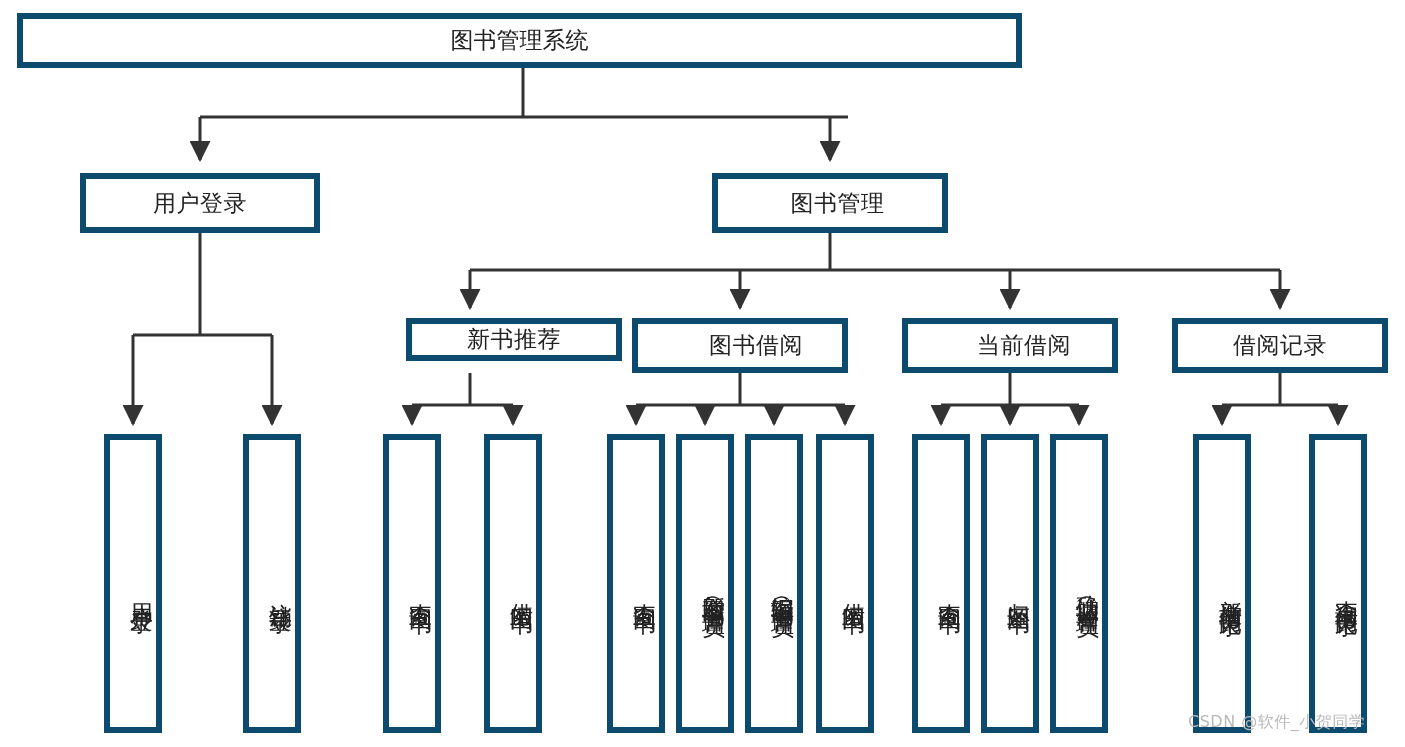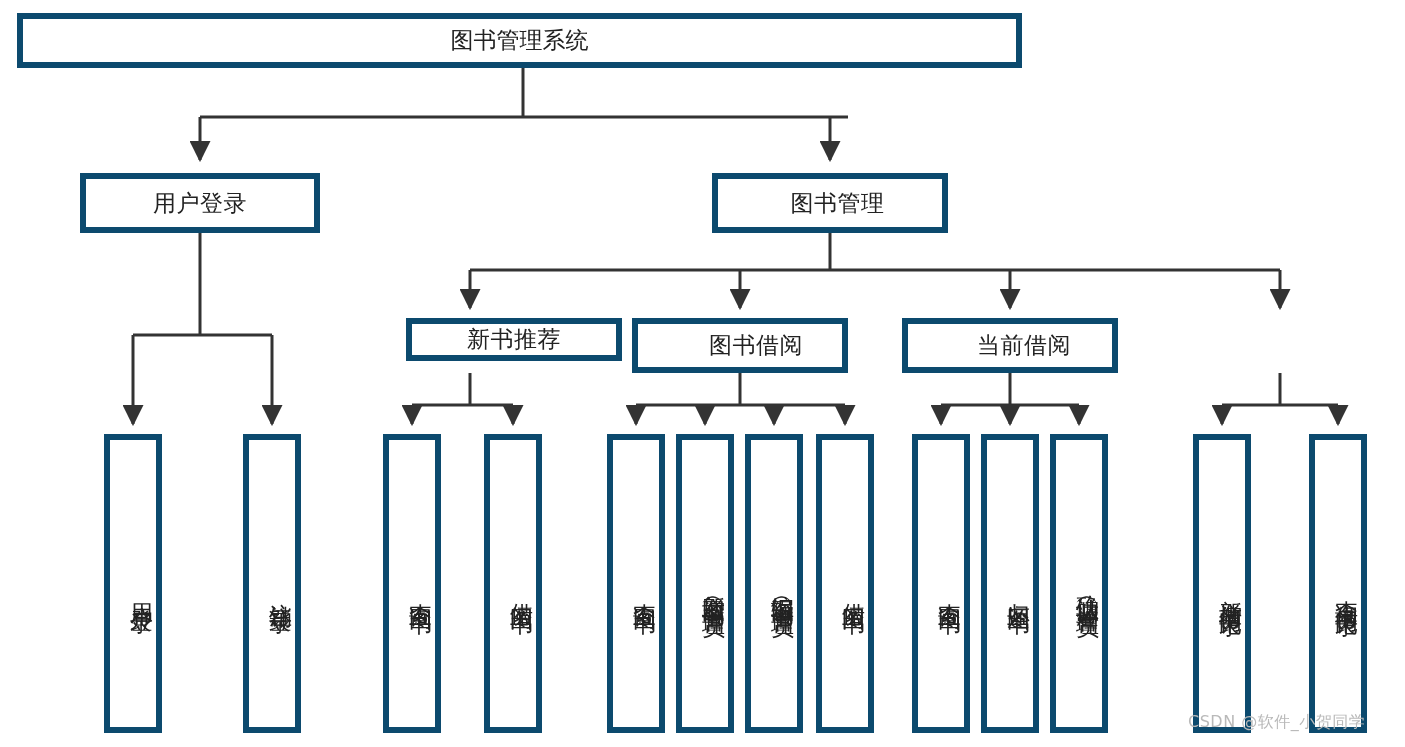--- a/index.html
+++ b/index.html
@@ -137,20 +137,23 @@
 
   <div class="node horiz" style="left:362px; top:318px; width:216px; height:43px;margin-left:44px;">
     <span class="lbl">新书推荐</span>
   </div>
   <div class="node horiz" style="left:632px; top:318px; width:216px; height:55px;padding-left:32px;">
     <span class="lbl">图书借阅</span>
   </div>
   <div class="node horiz" style="left:902px; top:318px; width:216px; height:55px;padding-left:28px;">
     <span class="lbl">当前借阅</span>
   </div>
+  <div class="node horiz" style="left:1172px; top:318px; width:216px; height:55px;">
+    <span class="lbl">借阅记录</span>
+  </div>
 
   <div class="node leaf" style="left:104px; top:434px; width:58px; height:299px;">
     <span class="lbl">用户登录</span>
   </div>
   <div class="node leaf" style="left:243px; top:434px; width:58px; height:299px;">
     <span class="lbl">注销登录</span>
   </div>
 
   <div class="node leaf" style="left:383px; top:434px; width:58px; height:299px;">
     <span class="lbl">查询图书</span>

